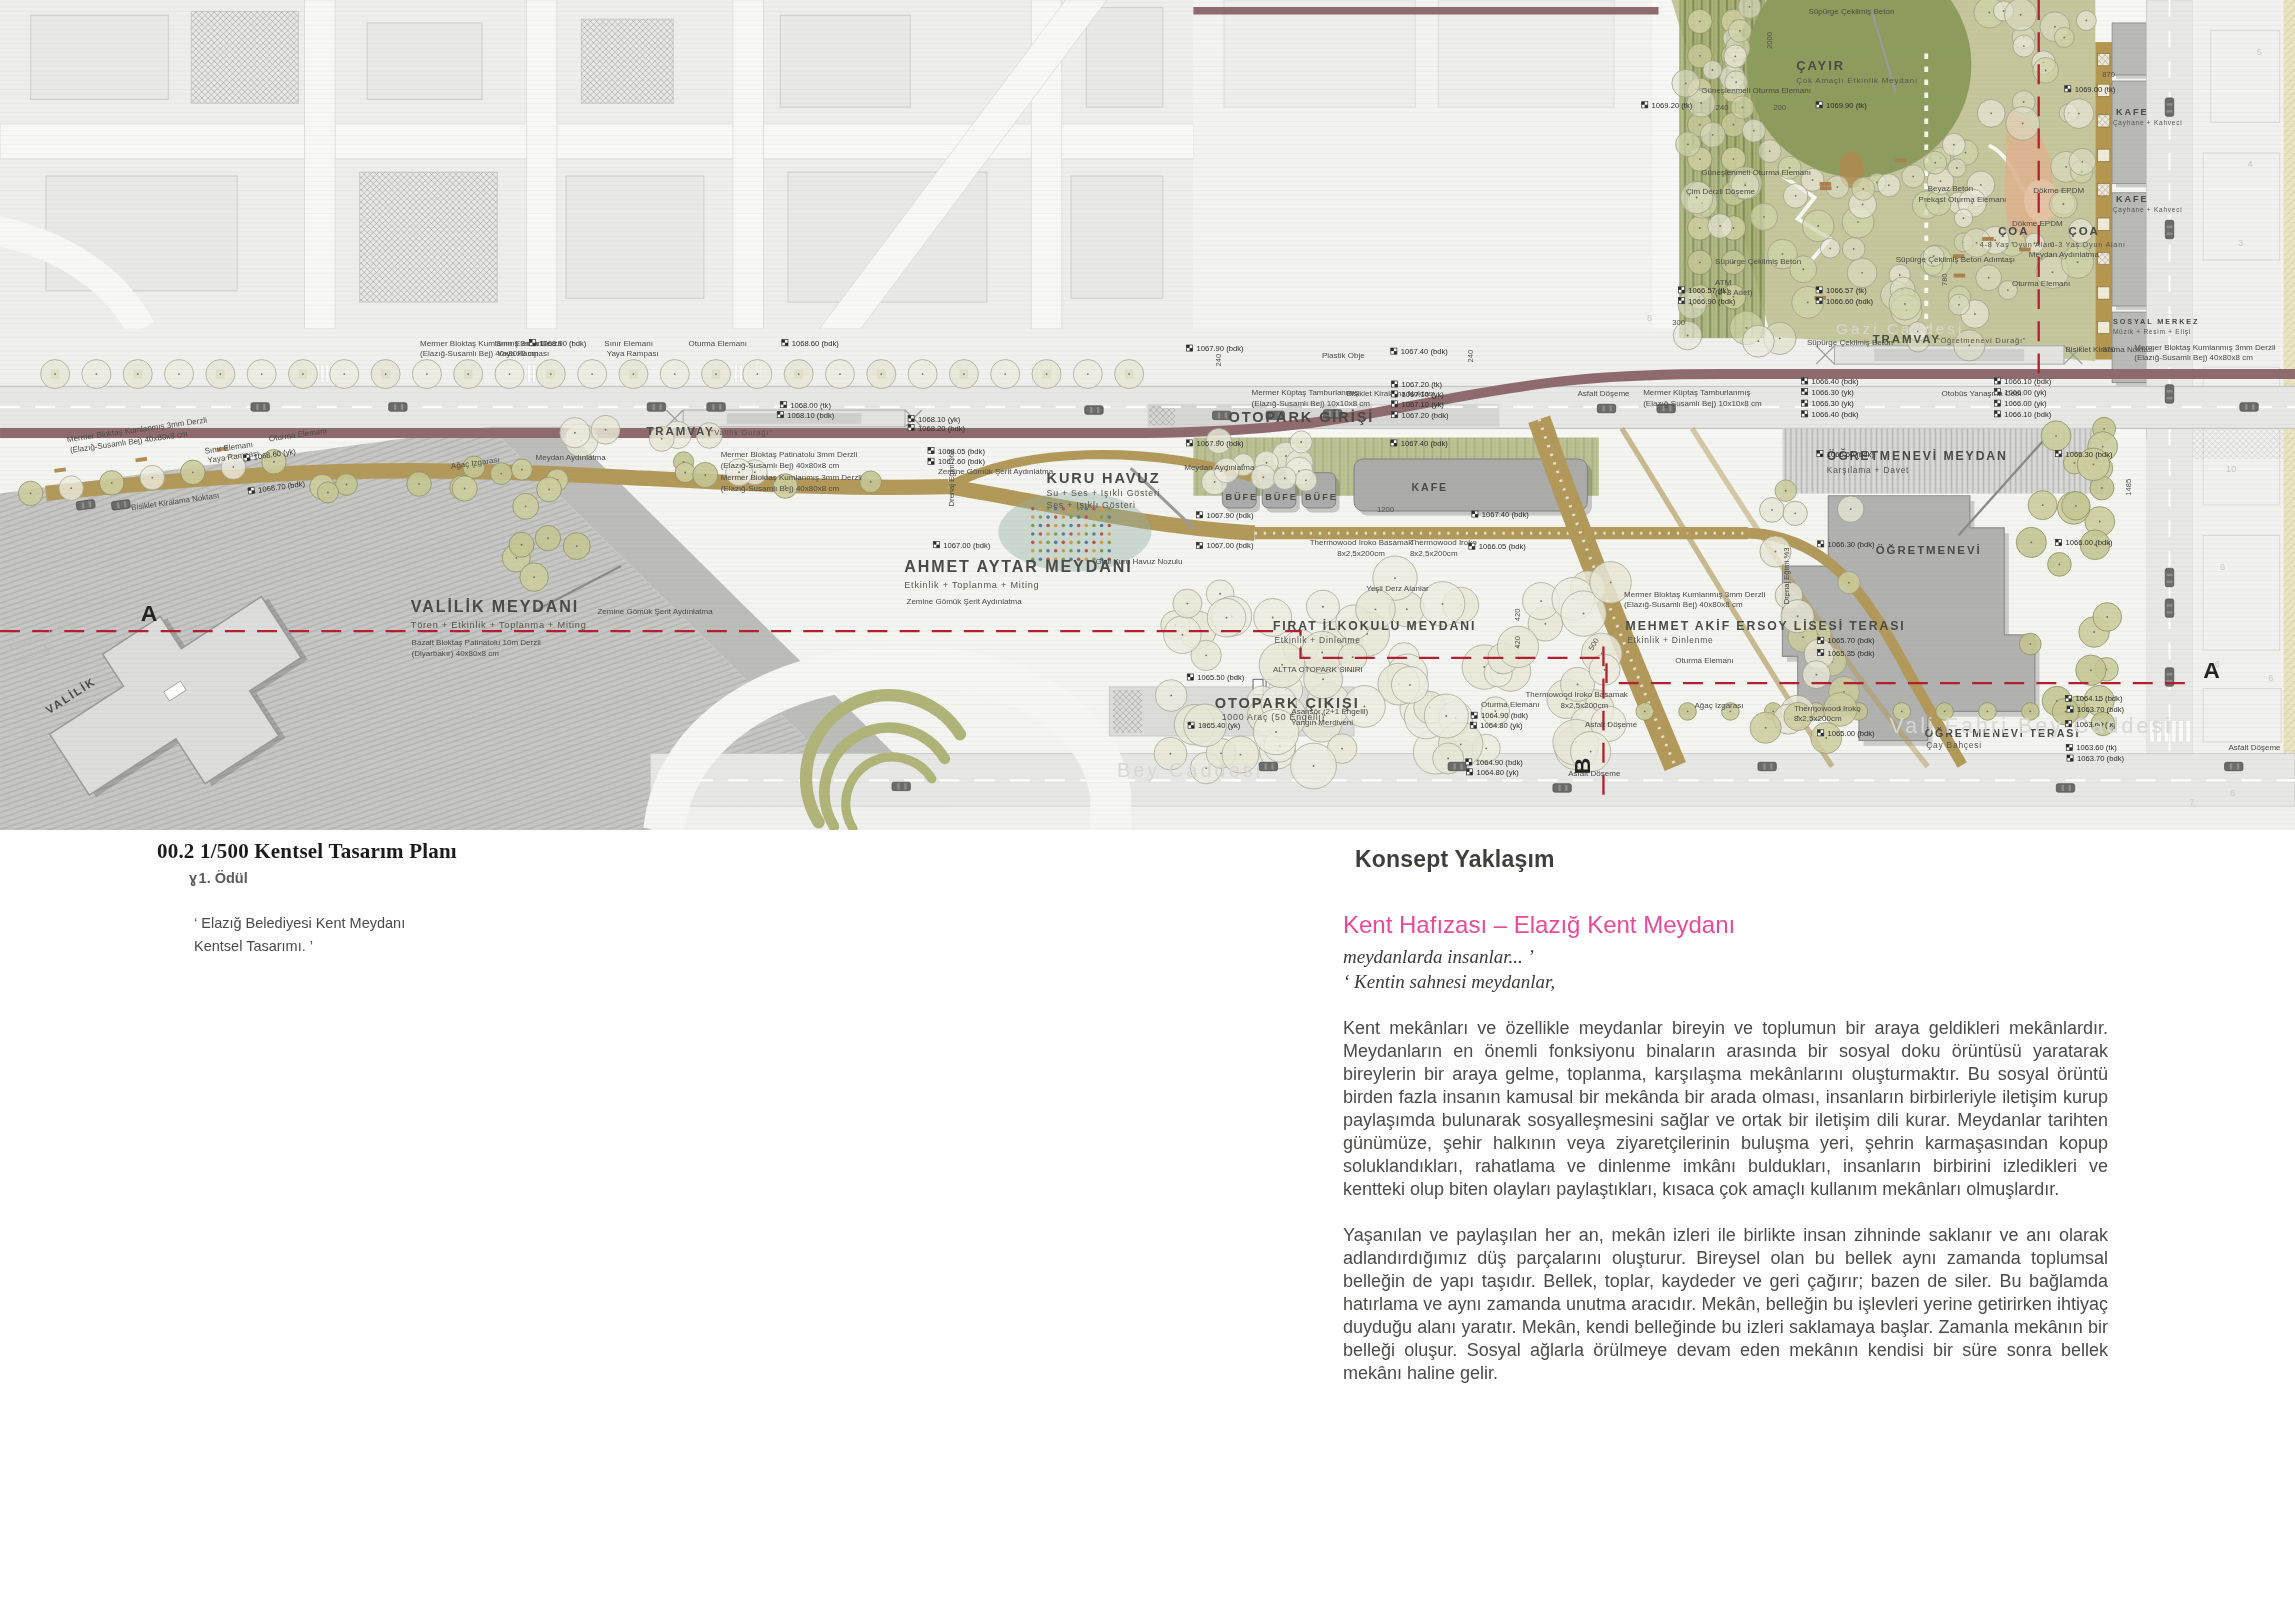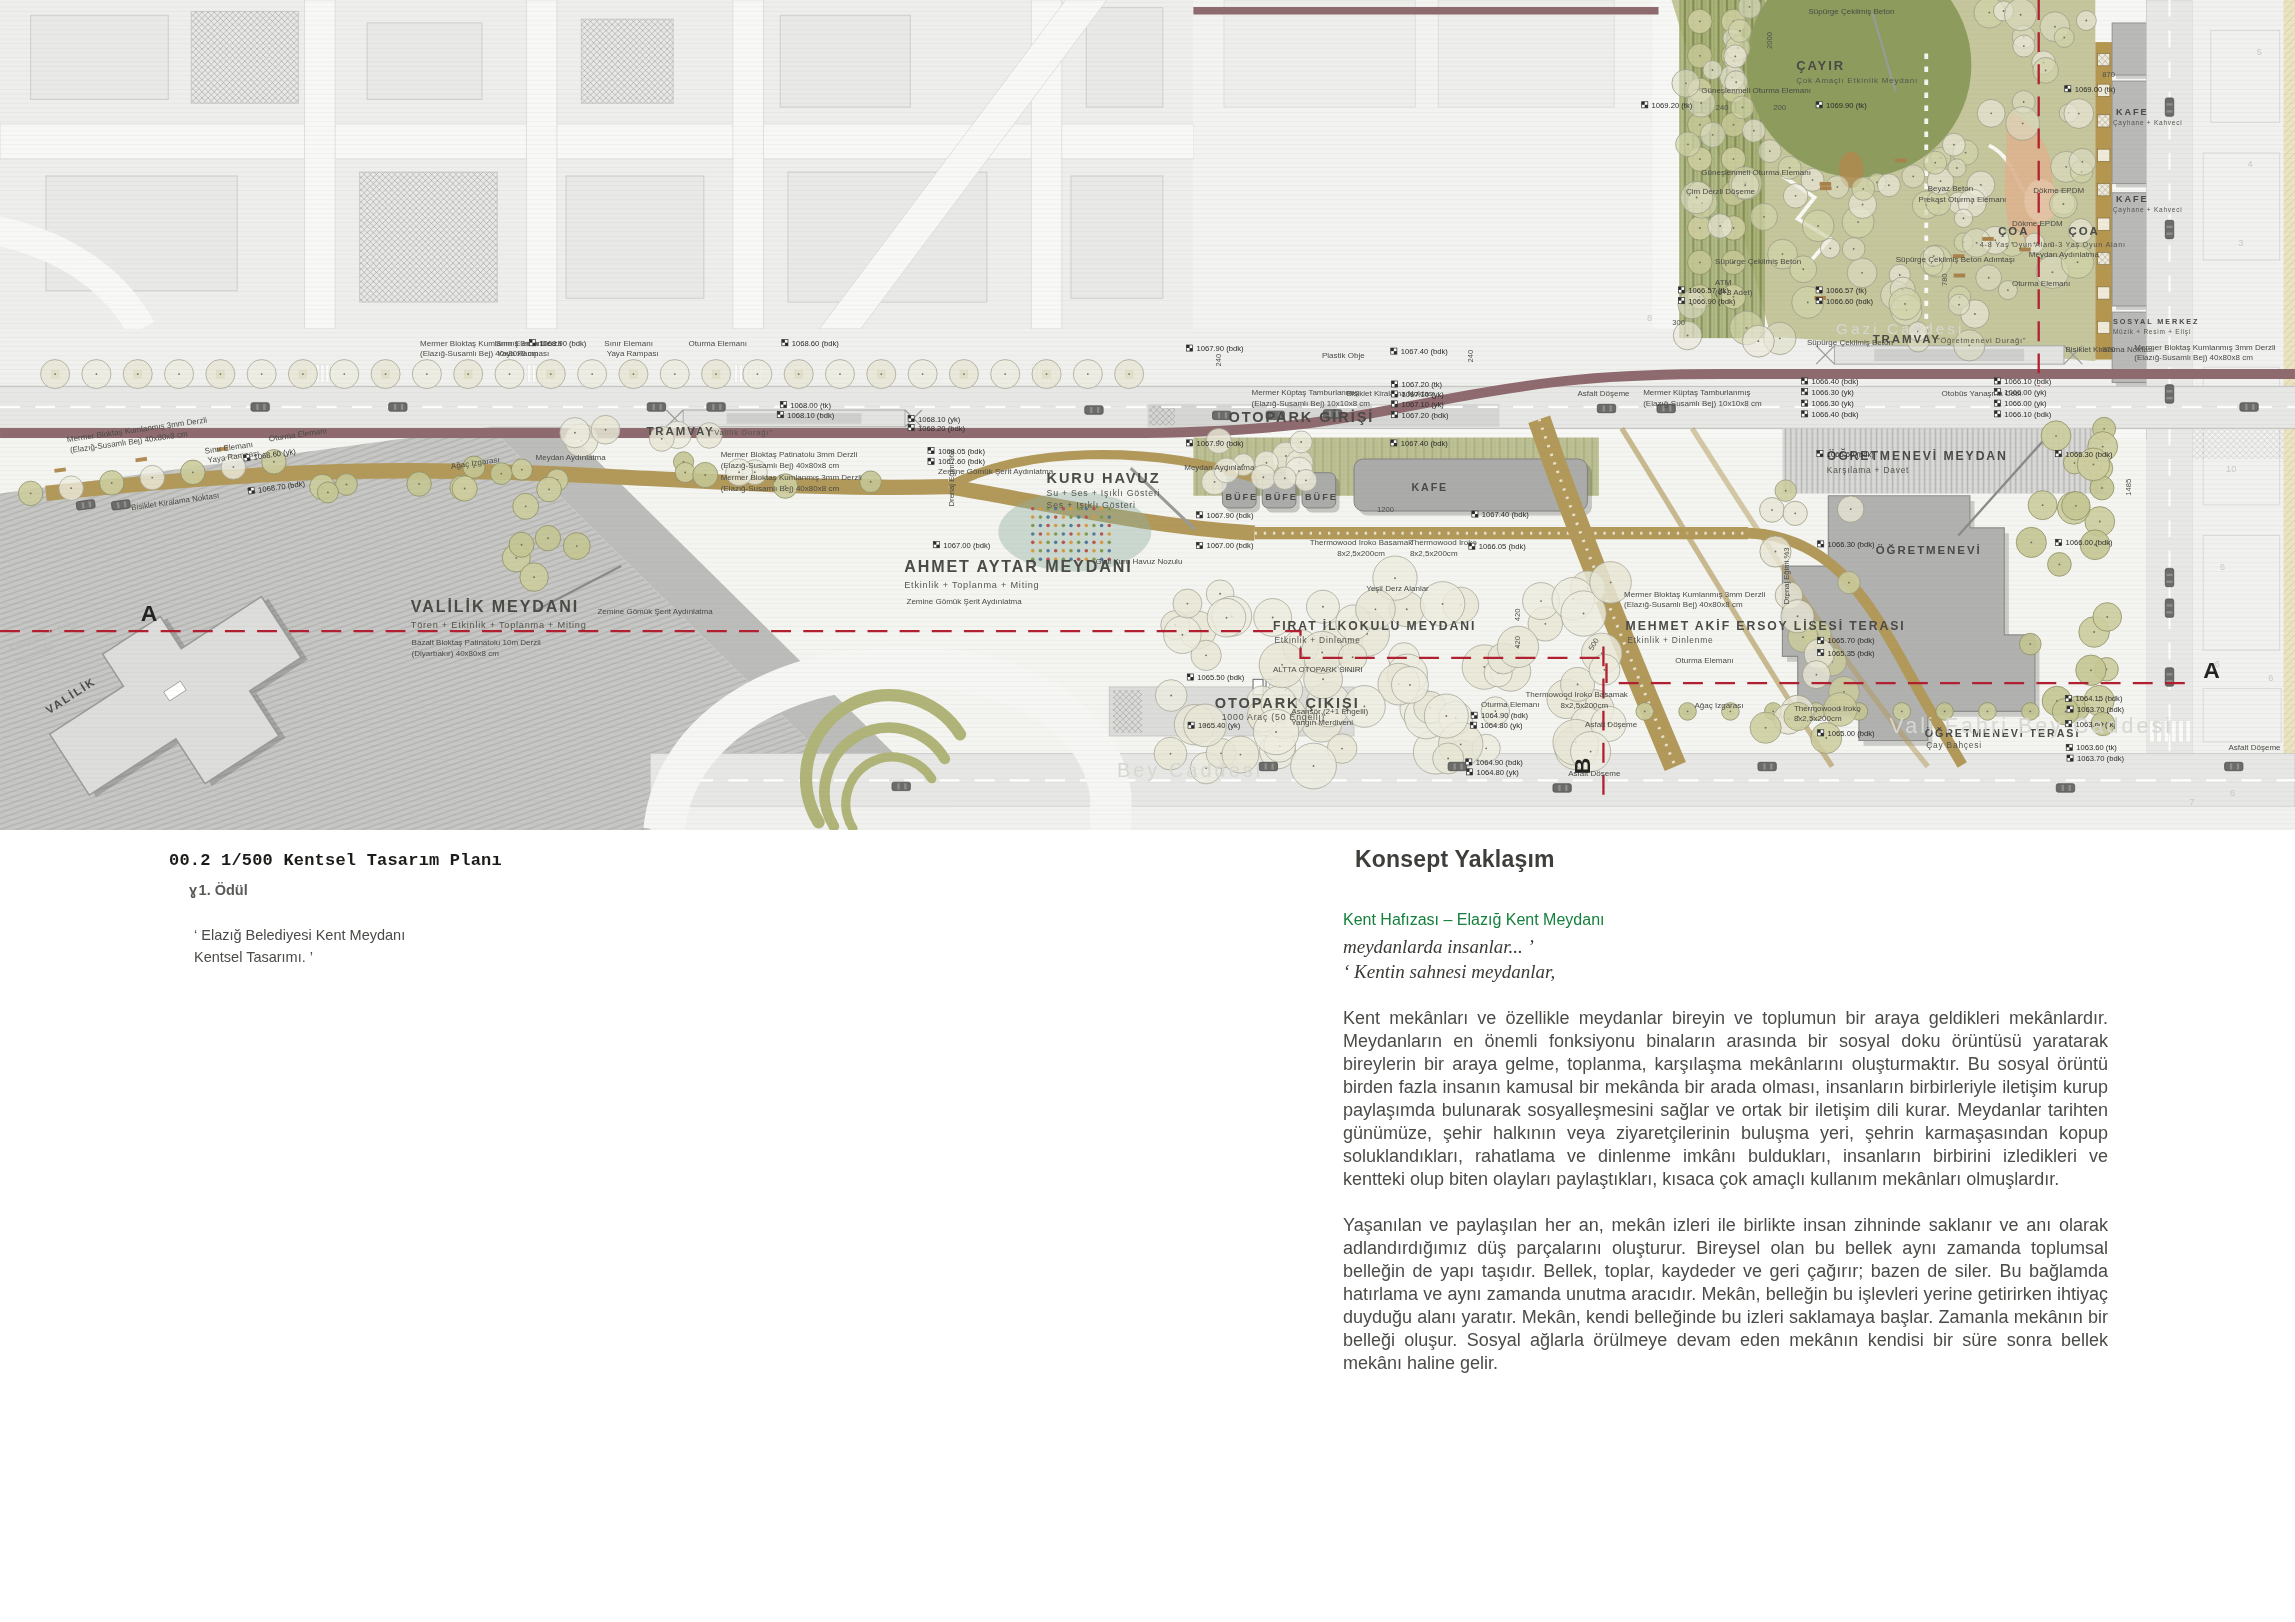--- a/index.html
+++ b/index.html
@@ -10,28 +10,28 @@
   .pl-big{font-weight:700;letter-spacing:2.5px;fill:#4a4a46;}
   .pl-sub{fill:#55554f;letter-spacing:1px;}
   .pl-small{fill:#4a4a46;}
   .pl-elev{fill:#2c2c2a;}
   .pl-dim{fill:#50504c;}
   .pl-wm{fill:#d6d6d2;letter-spacing:4px;}
   .pl-wm2{fill:#b9b9b5;}
   .pl-num{fill:#c8c8c4;}
   .pl-sec{fill:#232321;font-weight:600;}
   #caption{position:absolute;left:157px;top:839px;width:474px;color:#1c1c1a;}
-  #caption h1{font-family:Liberation Mono, monospace;font-size:17px;font-weight:700;
-              margin:12px;letter-spacing:0.2px;color:#1b1b19;}
+  #caption h1{font-family:Liberation Serif, serif;font-size:21px;font-weight:700;
+              margin:0;letter-spacing:0.2px;color:#1b1b19;}
   #caption .award{margin:6.1px 0 0 32px;font-size:14.5px;color:#5a5a57;font-weight:bold;}
   #caption .award-icon{margin-right:1.5px;color:#5a5a57;}
   #caption .client{margin:26px 0 0 37px;font-size:14.5px;line-height:1.55;color:#4a4a47;}
   #concept{position:absolute;left:1343px;top:834px;width:765px;color:#4b4b48;}
   #concept h2{font-size:23px;font-weight:700;margin:12px;color:#3e3e3b;letter-spacing:0.2px;}
-  #concept h3{font-size:16px;font-weight:500;margin:38px 0 4.6px 0;color:#15803d;}
+  #concept h3{font-size:24px;font-weight:500;margin:38px 0 4.6px 0;color:#ec4899;}
   #concept .quote{font-family:"Liberation Serif",serif;font-style:italic;
                   font-size:19px;line-height:1.32;color:#3b3b38;}
   #concept p{font-size:18px;line-height:23px;text-align:justify;margin:23px 0 0 0;}
 </style>
 </head>
 <body>
 
 <svg id="plan-svg" width="2295" height="830" viewBox="0 0 3000 1085">
   <defs>
     <pattern id="hstripe" width="6" height="6" patternUnits="userSpaceOnUse">

